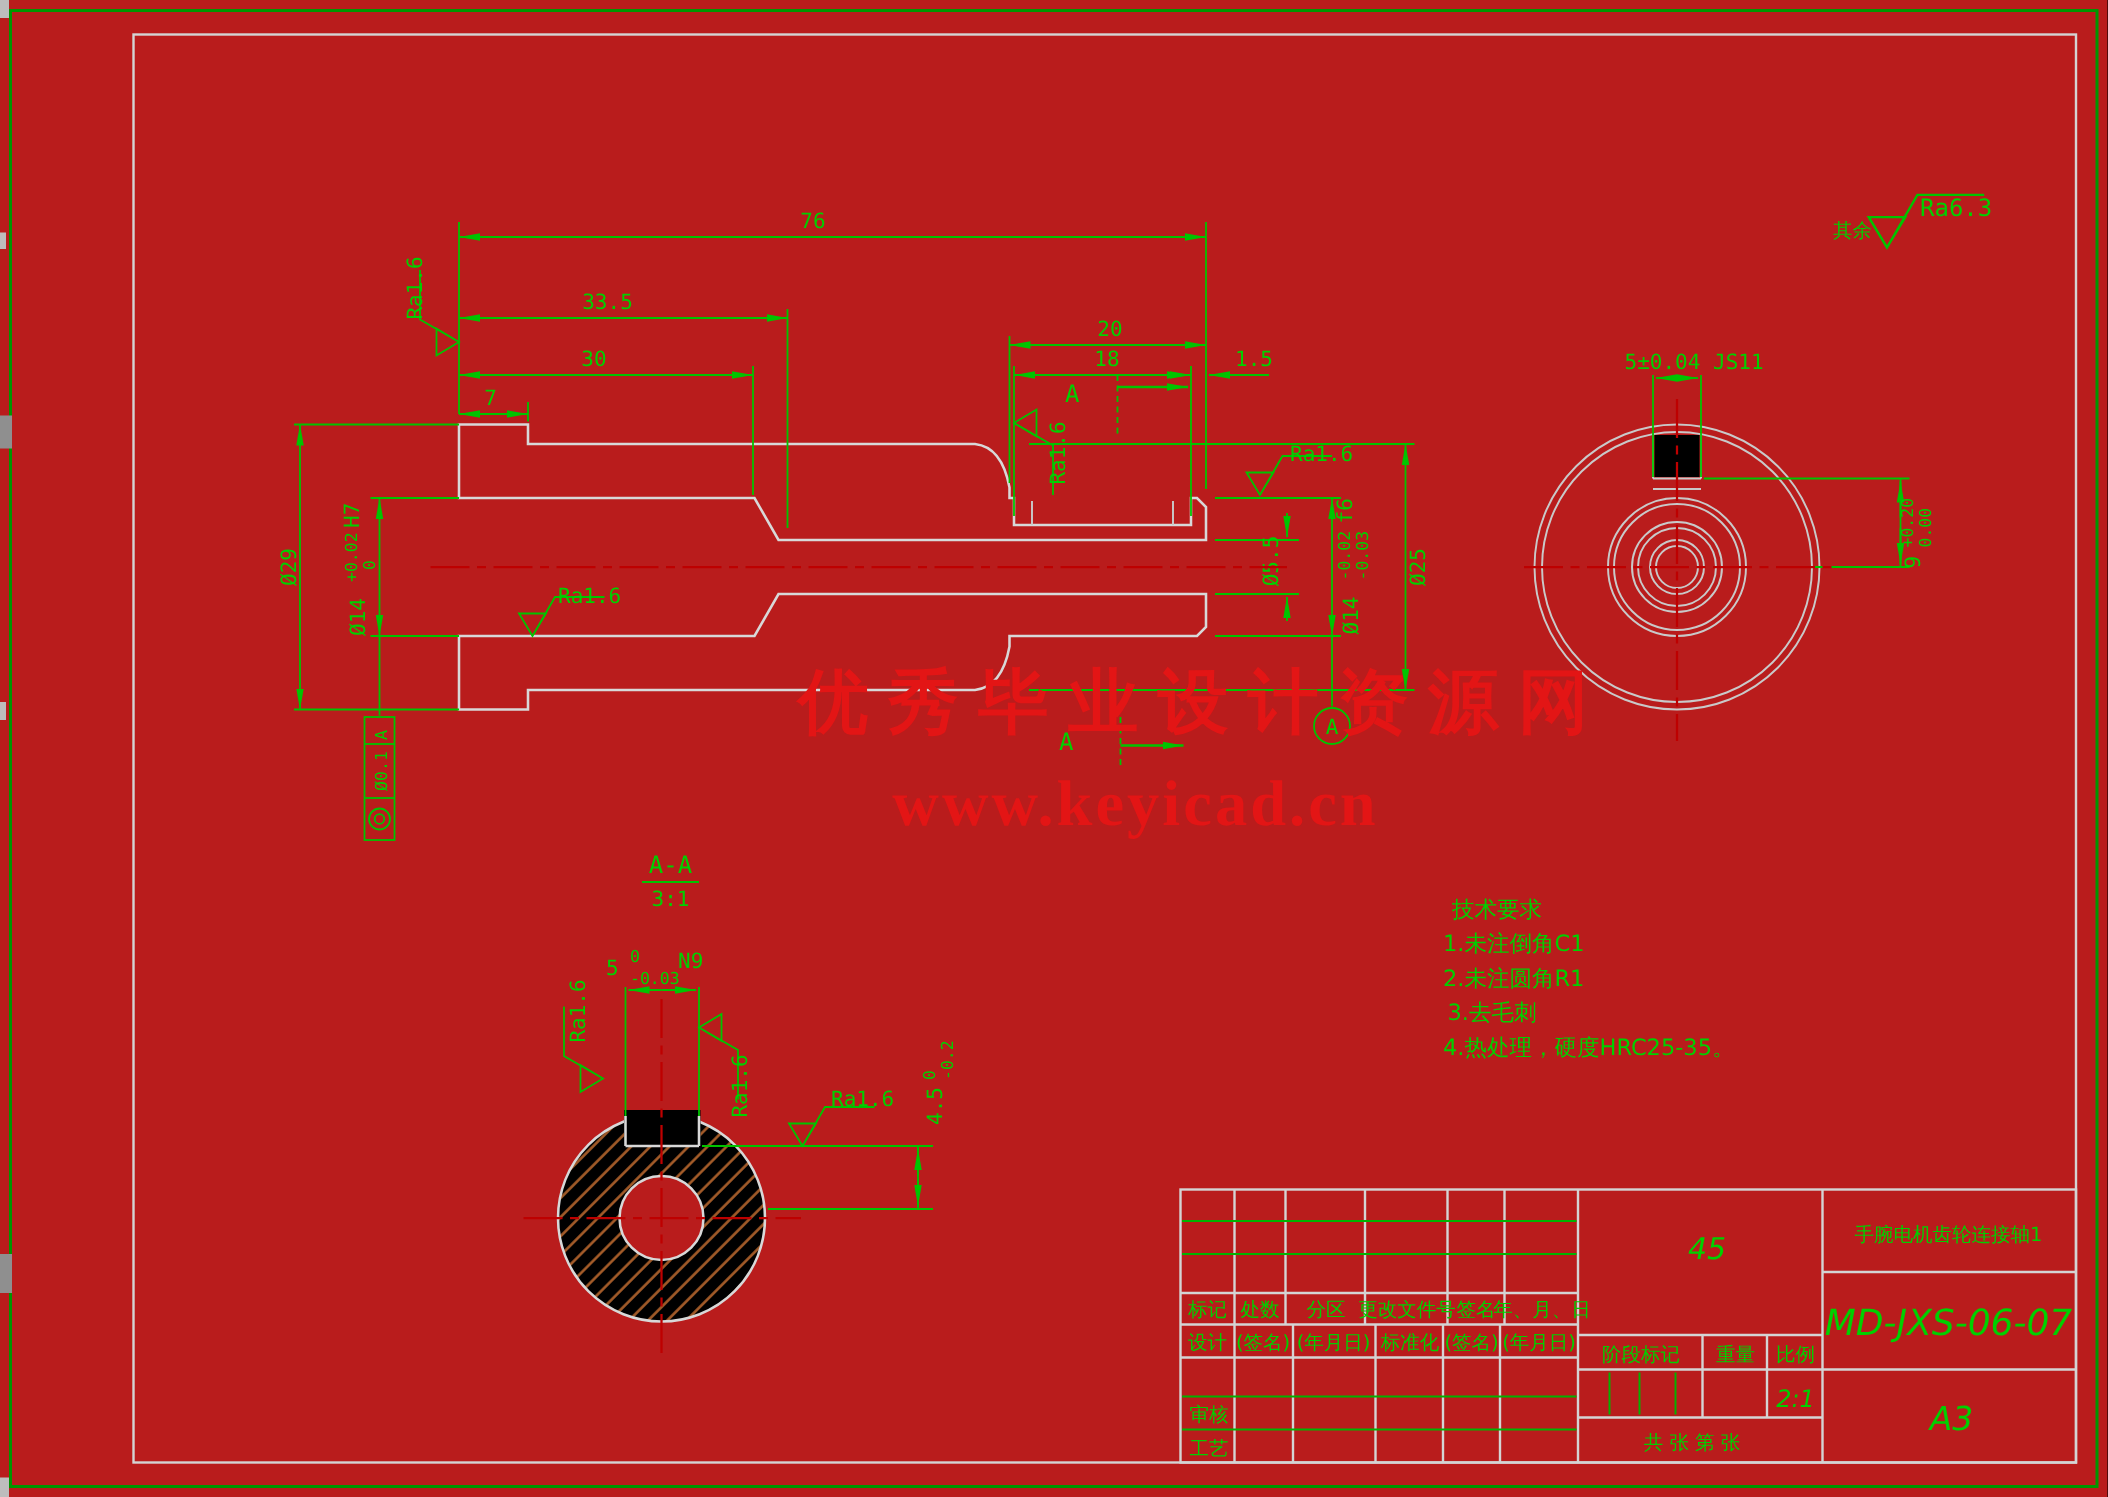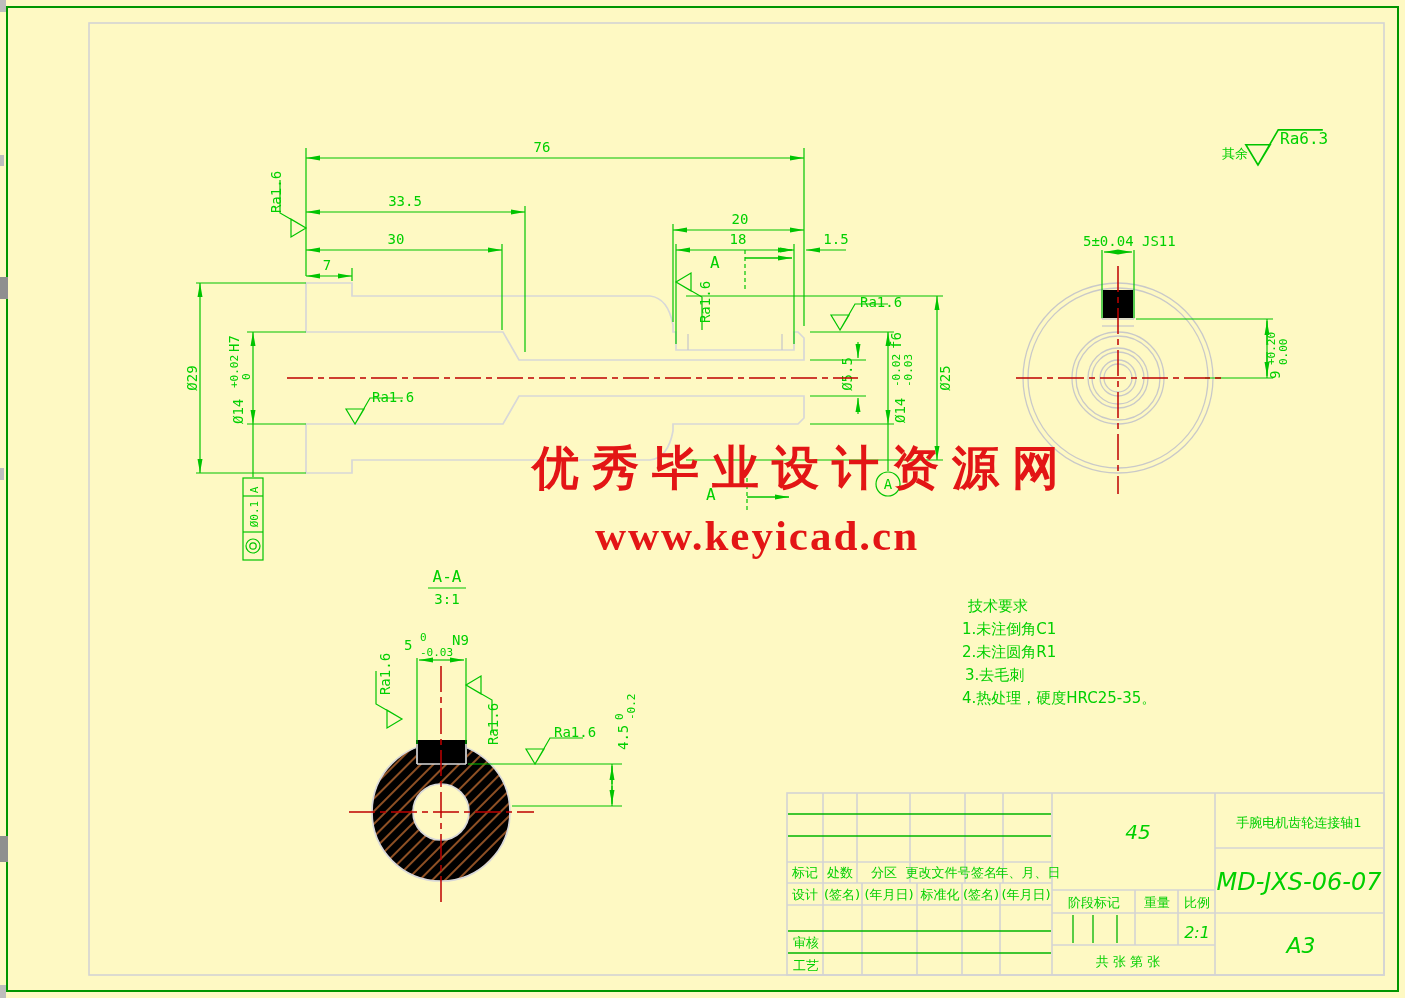--- a/index.html
+++ b/index.html
@@ -1,16 +1,16 @@
 <!DOCTYPE html>
 <html><head>
 <meta charset="utf-8">
 <style>
   html,body{margin:0;padding:0;background:#000;}
-  .stage{position:relative;width:1405px;height:998px;background:#fef9c3;overflow:hidden;}
+  .stage{position:relative;width:1405px;height:998px;background:#b91c1c;overflow:hidden;}
   svg{display:block}
   .g  {stroke:#00C400;stroke-width:1.2;fill:none;}
   .gth{stroke:#00C400;stroke-width:1.6;fill:none;}
   .gdsh{stroke:#00C400;stroke-width:1.2;fill:none;stroke-dasharray:4 3;}
   .w  {stroke:#D8D8D8;stroke-width:1.7;fill:none;}
   .w2 {stroke:#C9C9C9;stroke-width:1.3;fill:none;}
   .r  {stroke:#BE0000;stroke-width:1.5;fill:none;stroke-dasharray:26 5 6 5;}
   .tb {stroke:#D4D4D4;stroke-width:1.6;fill:none;}
   .tg {stroke:#00B400;stroke-width:1.3;fill:none;}
   text{fill:#00D000;}

